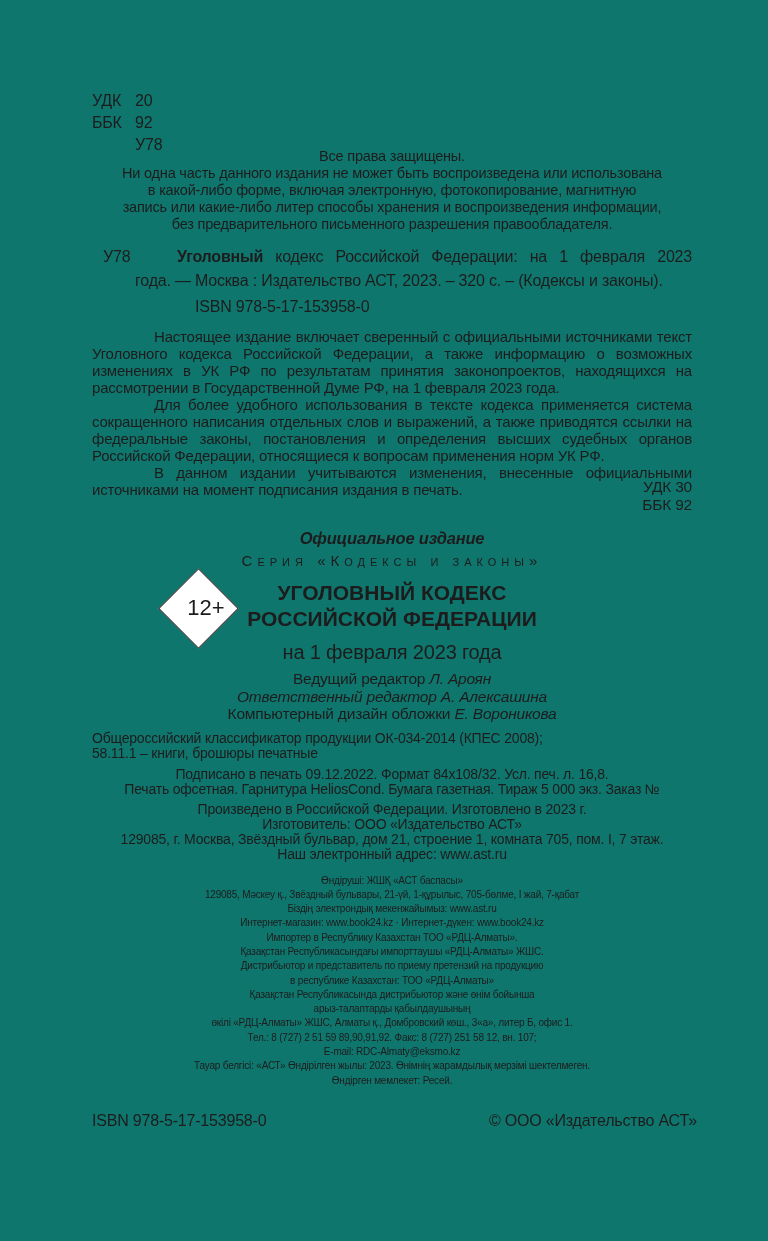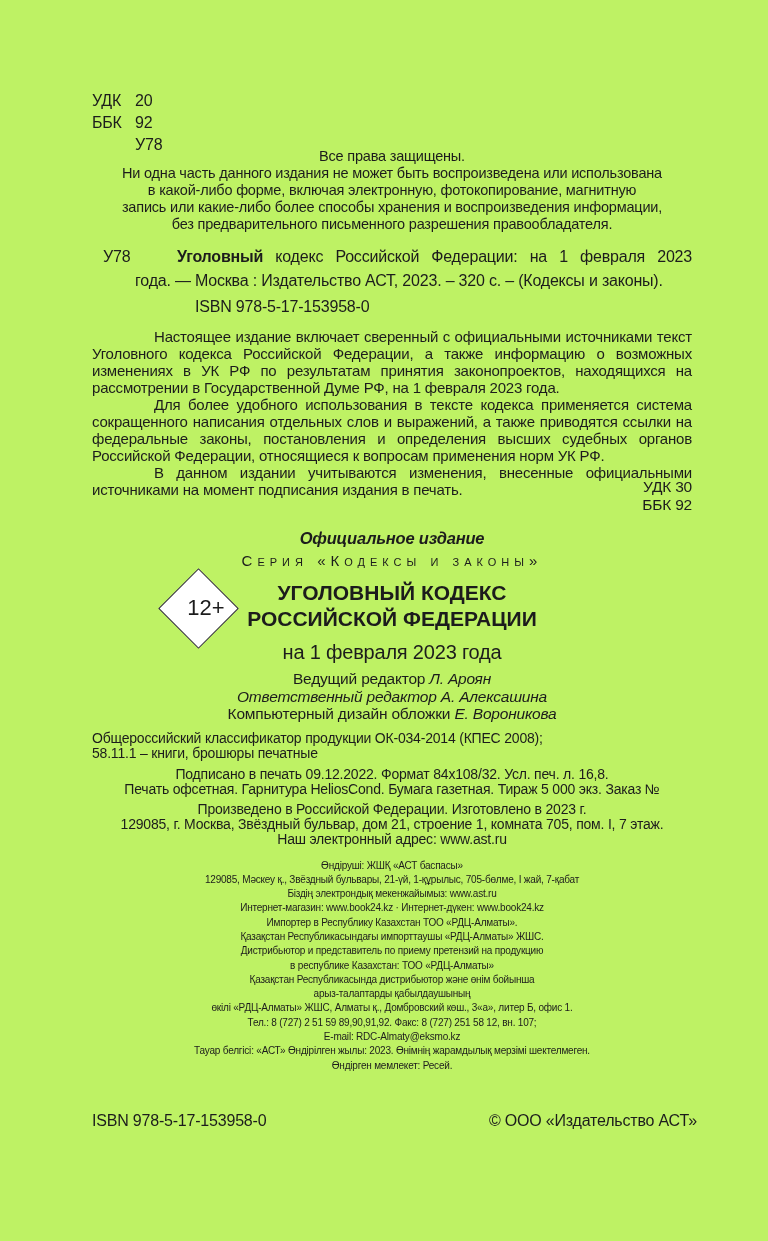--- a/index.html
+++ b/index.html
@@ -1,21 +1,21 @@
 <!DOCTYPE html>
 <html><head>
 <meta charset="utf-8">
 <style>
   html, body { margin: 0; padding: 0; background: #e8e8e8; }
   .page {
     position: relative;
     width: 768px;
     height: 1241px;
     margin: 0 auto;
-    background: #bef264;
+    background: #0f766e;
     color: #1c1c1c;
     font-family: "Liberation Sans", sans-serif;
     letter-spacing: -0.2px;
     box-sizing: border-box;
     padding: 90px 76px 0 92px;
     overflow: hidden;
   }
 
   
   .ids { font-size: 16px; line-height: 22px; }
@@ -88,21 +88,21 @@
     <div class="ids-row">
       <span class="ids-label"></span>
       <span class="ids-value">У78</span>
     </div>
   </div>
 
   <div class="rights">
       <div>Все права защищены.</div>
       <div>Ни одна часть данного издания не может быть воспроизведена или использована</div>
       <div>в какой-либо форме, включая электронную, фотокопирование, магнитную</div>
-      <div>запись или какие-либо более способы хранения и воспроизведения информации,</div>
+      <div>запись или какие-либо литер способы хранения и воспроизведения информации,</div>
       <div>без предварительного письменного разрешения правообладателя.</div>
     </div>
 
   <div class="catalog">
     <span class="catalog-code">У78</span>
     <div class="catalog-text">
       <div class="catalog-line1"><span class="catalog-bold">Уголовный</span><span> кодекс Российской Федерации: на 1 февраля 2023</span></div>
       <div class="catalog-line2">года. — Москва : Издательство АСТ, 2023. – 320 с. – (Кодексы и законы).</div>
     </div>
     <div class="catalog-isbn">ISBN 978-5-17-153958-0</div>
@@ -145,20 +145,21 @@
       <div>58.11.1 – книги, брошюры печатные</div>
     </div>
 
   <div class="print-info">
       <div>Подписано в печать 09.12.2022. Формат 84х108/32. Усл. печ. л. 16,8.</div>
       <div>Печать офсетная. Гарнитура HeliosCond. Бумага газетная. Тираж 5 000 экз. Заказ №</div>
     </div>
 
   <div class="production">
       <div>Произведено в Российской Федерации. Изготовлено в 2023 г.</div>
+      <div>Изготовитель: ООО «Издательство АСТ»</div>
       <div>129085, г. Москва, Звёздный бульвар, дом 21, строение 1, комната 705, пом. I, 7 этаж.</div>
       <div>Наш электронный адрес: www.ast.ru</div>
     </div>
 
   <div class="kazakh">
       <div>Өндіруші: ЖШҚ «АСТ баспасы»</div>
       <div>129085, Мәскеу қ., Звёздный бульвары, 21-үй, 1-құрылыс, 705-бөлме, I жай, 7-қабат</div>
       <div>Біздің электрондық мекенжайымыз: www.ast.ru</div>
       <div>Интернет-магазин: www.book24.kz  ·  Интернет-дүкен: www.book24.kz</div>
       <div>Импортер в Республику Казахстан ТОО «РДЦ-Алматы».</div>

